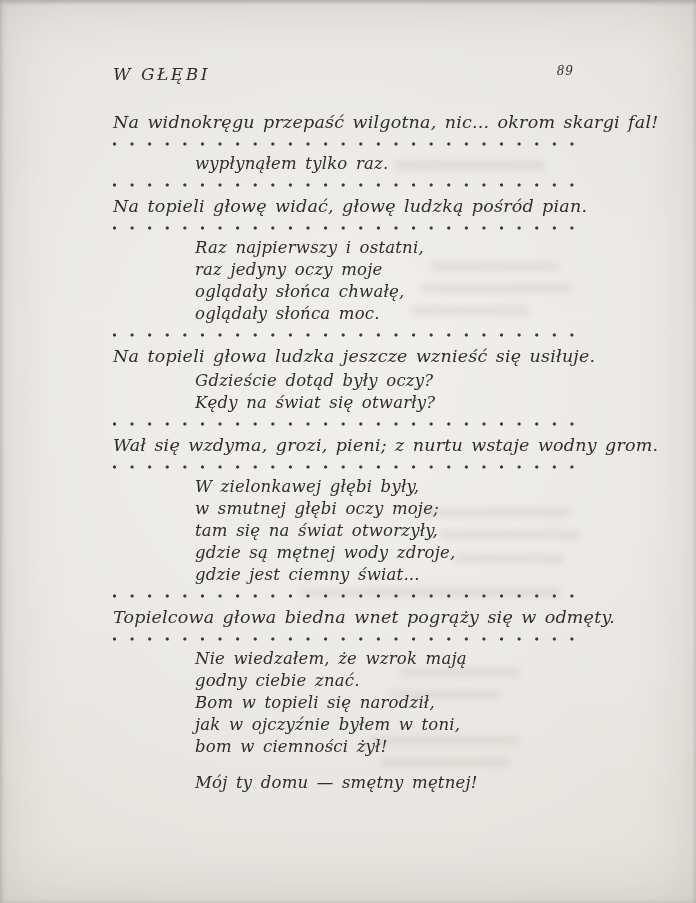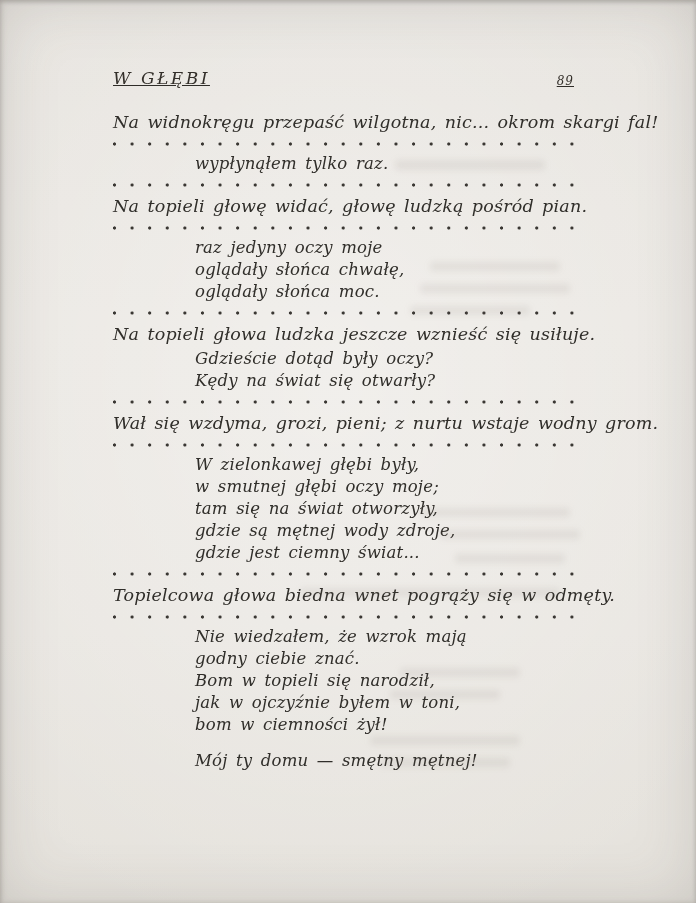--- a/index.html
+++ b/index.html
@@ -20,22 +20,22 @@
     position:absolute;inset:0;pointer-events:none;
     box-shadow:
       inset 0 0 60px rgba(90,85,75,0.18),
       inset 0 2px 4px rgba(60,55,50,0.25),
       inset 2px 0 6px rgba(90,85,75,0.12);
   }
   .page-inner{
     position:absolute;left:113px;top:64px;width:473px;
   }
   .header-row{
-    display:flex;justify-content:space-between;align-items:flex-end;
-    height:24px;margin-bottom:22px;text-decoration:underline;
+    display:flex;justify-content:space-between;align-items:flex-start;
+    height:24px;margin-bottom:22px;
   }
   .running-title{
     font-style:italic;font-size:17px;letter-spacing:2.5px;
     font-weight:500;color:#332f2a;
   }
   .page-number{
     font-style:italic;font-size:12px;letter-spacing:1px;
     margin-right:12px;color:#332f2a;
     font-feature-settings:"onum";
   }
@@ -82,20 +82,21 @@
       <span class="running-title">W GŁĘBI</span>
       <span class="page-number">89</span>
     </div>
     <div class="poem" id="poem">
         <div class="l l-flush">Na widnokręgu przepaść wilgotna, nic... okrom skargi fal!</div>
         <div class="l l-dots"></div>
         <div class="l l-indent">wypłynąłem tylko raz.</div>
         <div class="l l-dots"></div>
         <div class="l l-flush">Na topieli głowę widać, głowę ludzką pośród pian.</div>
         <div class="l l-dots"></div>
+        <div class="l l-indent">Raz najpierwszy i ostatni,</div>
         <div class="l l-indent">raz jedyny oczy moje</div>
         <div class="l l-indent">oglądały słońca chwałę,</div>
         <div class="l l-indent">oglądały słońca moc.</div>
         <div class="l l-dots"></div>
         <div class="l l-flush">Na topieli głowa ludzka jeszcze wznieść się usiłuje.</div>
         <div class="l l-indent">Gdzieście dotąd były oczy?</div>
         <div class="l l-indent">Kędy na świat się otwarły?</div>
         <div class="l l-dots"></div>
         <div class="l l-flush">Wał się wzdyma, grozi, pieni; z nurtu wstaje wodny grom.</div>
         <div class="l l-dots"></div>

